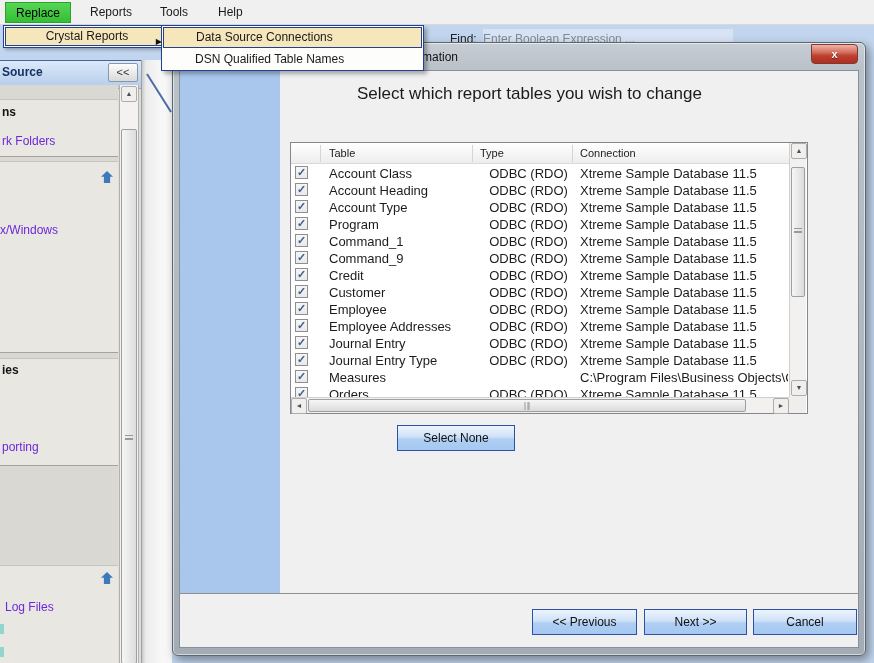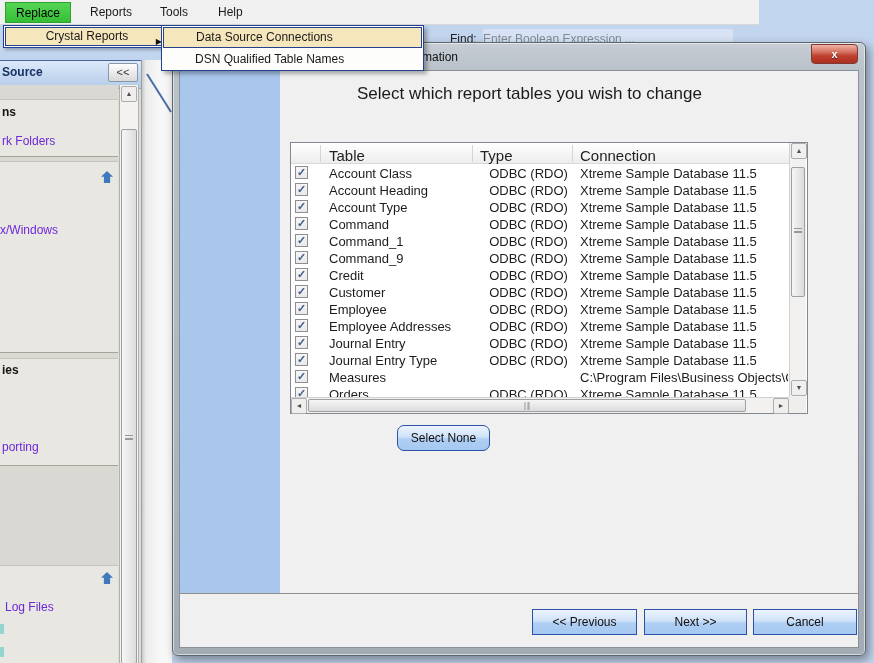--- a/index.html
+++ b/index.html
@@ -1,21 +1,21 @@
 <!DOCTYPE html>
 <html><head>
 <meta charset="utf-8">
 <style>
   * { margin:0; padding:0; box-sizing:border-box; }
   html,body { width:874px; height:663px; overflow:hidden; }
   body { font-family:"Liberation Sans", sans-serif; font-size:12px; color:#1a1a1a;
          background:#C2D5EE; position:relative; }
 
   
-  .menubar { position:absolute; left:0; top:0; width:759px; height:25px;
+  .menubar { position:absolute; left:0; top:0; width:874px; height:25px;
              background:#F0F0F0; border-bottom:1px solid #D8D8D8; z-index:40; }
   .menubar .mitem { position:absolute; top:2px; height:21px; line-height:21px;
                     padding:0 10px; cursor:default; }
   .mitem.hl { background:linear-gradient(180deg,#55D655,#35BE35);
               border:1px solid #2BA22B; color:#000; }
 
   
   .find-label { position:absolute; left:450px; top:32px; color:#222; z-index:5; }
   .find-input { position:absolute; left:483px; top:29px; width:250px; height:19px;
                 background:rgba(255,255,255,0.35); border:none; outline:none;
@@ -80,21 +80,21 @@
   .blue-panel { position:absolute; left:0; top:0; width:100px; height:522px; background:#A9C6EC; }
   .hsep { position:absolute; left:0; top:522px; width:100%; height:1px; background:#8F8F8F; }
   .instruction { position:absolute; left:177px; top:13px; font-size:17px; color:#1a1a1a; }
 
   
   .tbl { position:absolute; left:110px; top:71px; width:518px; height:272px;
          background:#FFFFFF; border:1px solid #828790; }
   .thead { position:absolute; left:0; top:0; width:499px; height:21px;
            background:linear-gradient(180deg,#FFFFFF,#EDEDEE);
            border-bottom:1px solid #D9D9D9; }
-  .th { position:absolute; top:4px; font-size:15px; color:#222; }
+  .th { position:absolute; top:4px; font-size:11px; color:#222; }
   .th-sep { position:absolute; top:2px; width:1px; height:17px; background:#D5D5D5; }
   .tbody { position:absolute; left:0; top:21px; width:499px; height:233px; overflow:hidden; }
   .trow { position:relative; width:100%; height:17px; }
   .cell { position:absolute; top:2px; font-size:13px; color:#1c1c1c; white-space:nowrap; overflow:hidden; }
   .c-name { left:38px; width:148px; }
   .c-type { left:189px; width:97px;text-align:center; }
   .c-conn { left:289px; width:208px; }
   .cbox { position:absolute; left:4px; top:2px; width:13px; height:13px;
           background:linear-gradient(180deg,#F6F6F6,#E9E9EB); border:1px solid #8C8E90;
           font-size:11px; line-height:11px; text-align:center; color:#44608C;
@@ -112,21 +112,21 @@
   .hgrip { position:absolute; top:50%; left:50%; transform:translate(-50%,-50%); width:5px; height:8px;
            border-left:1px solid #999; border-right:1px solid #999; }
   .hgrip::after { content:""; position:absolute; top:0; left:2px; width:1px; height:8px; background:#999; }
   .corner { position:absolute; left:498px; top:254px; width:17px; height:16px; background:#EFEEED; }
 
   
   .btn { position:absolute; height:26px; background:linear-gradient(180deg,#EDF4FD 0,#CFE2F8 45%,#AFCEF3 55%,#A5C8F1 100%);
          border:1px solid #2B51A8; text-align:center; line-height:24px; font-size:12px;
          color:#101010; cursor:pointer; }
   .b-selall { left:110px; top:354px; width:97px; }
-  .b-selnone { left:217px; top:354px; width:93px;border-radius:7px; }
+  .b-selnone { left:217px; top:354px; width:118px; }
   .b-prev { left:352px; top:538px; width:105px; }
   .b-next { left:464px; top:538px; width:103px; }
   .b-cancel { left:573px; top:538px; width:104px; }
 
   
   .dropdown { position:absolute; left:3px; top:25px; width:168px; height:23px;
               background:#FBF9F5; border:1px solid #24418F; z-index:50;
               box-shadow:2px 2px 3px rgba(0,0,0,.25); }
   .dd-item { position:absolute; left:1px; top:1px; width:164px; height:19px;
              background:#F6E6BB; border:1px solid #24418F; line-height:17px;
@@ -226,21 +226,21 @@
             <span class="cell c-conn">Xtreme Sample Database 11.5</span>
           </div>
           <div class="trow">
             <span class="cbox">✓</span>
             <span class="cell c-name">Account Type</span>
             <span class="cell c-type">ODBC (RDO)</span>
             <span class="cell c-conn">Xtreme Sample Database 11.5</span>
           </div>
           <div class="trow">
             <span class="cbox">✓</span>
-            <span class="cell c-name">Command</span>
+            <span class="cell c-name">Program</span>
             <span class="cell c-type">ODBC (RDO)</span>
             <span class="cell c-conn">Xtreme Sample Database 11.5</span>
           </div>
           <div class="trow">
             <span class="cbox">✓</span>
             <span class="cell c-name">Command_1</span>
             <span class="cell c-type">ODBC (RDO)</span>
             <span class="cell c-conn">Xtreme Sample Database 11.5</span>
           </div>
           <div class="trow">

